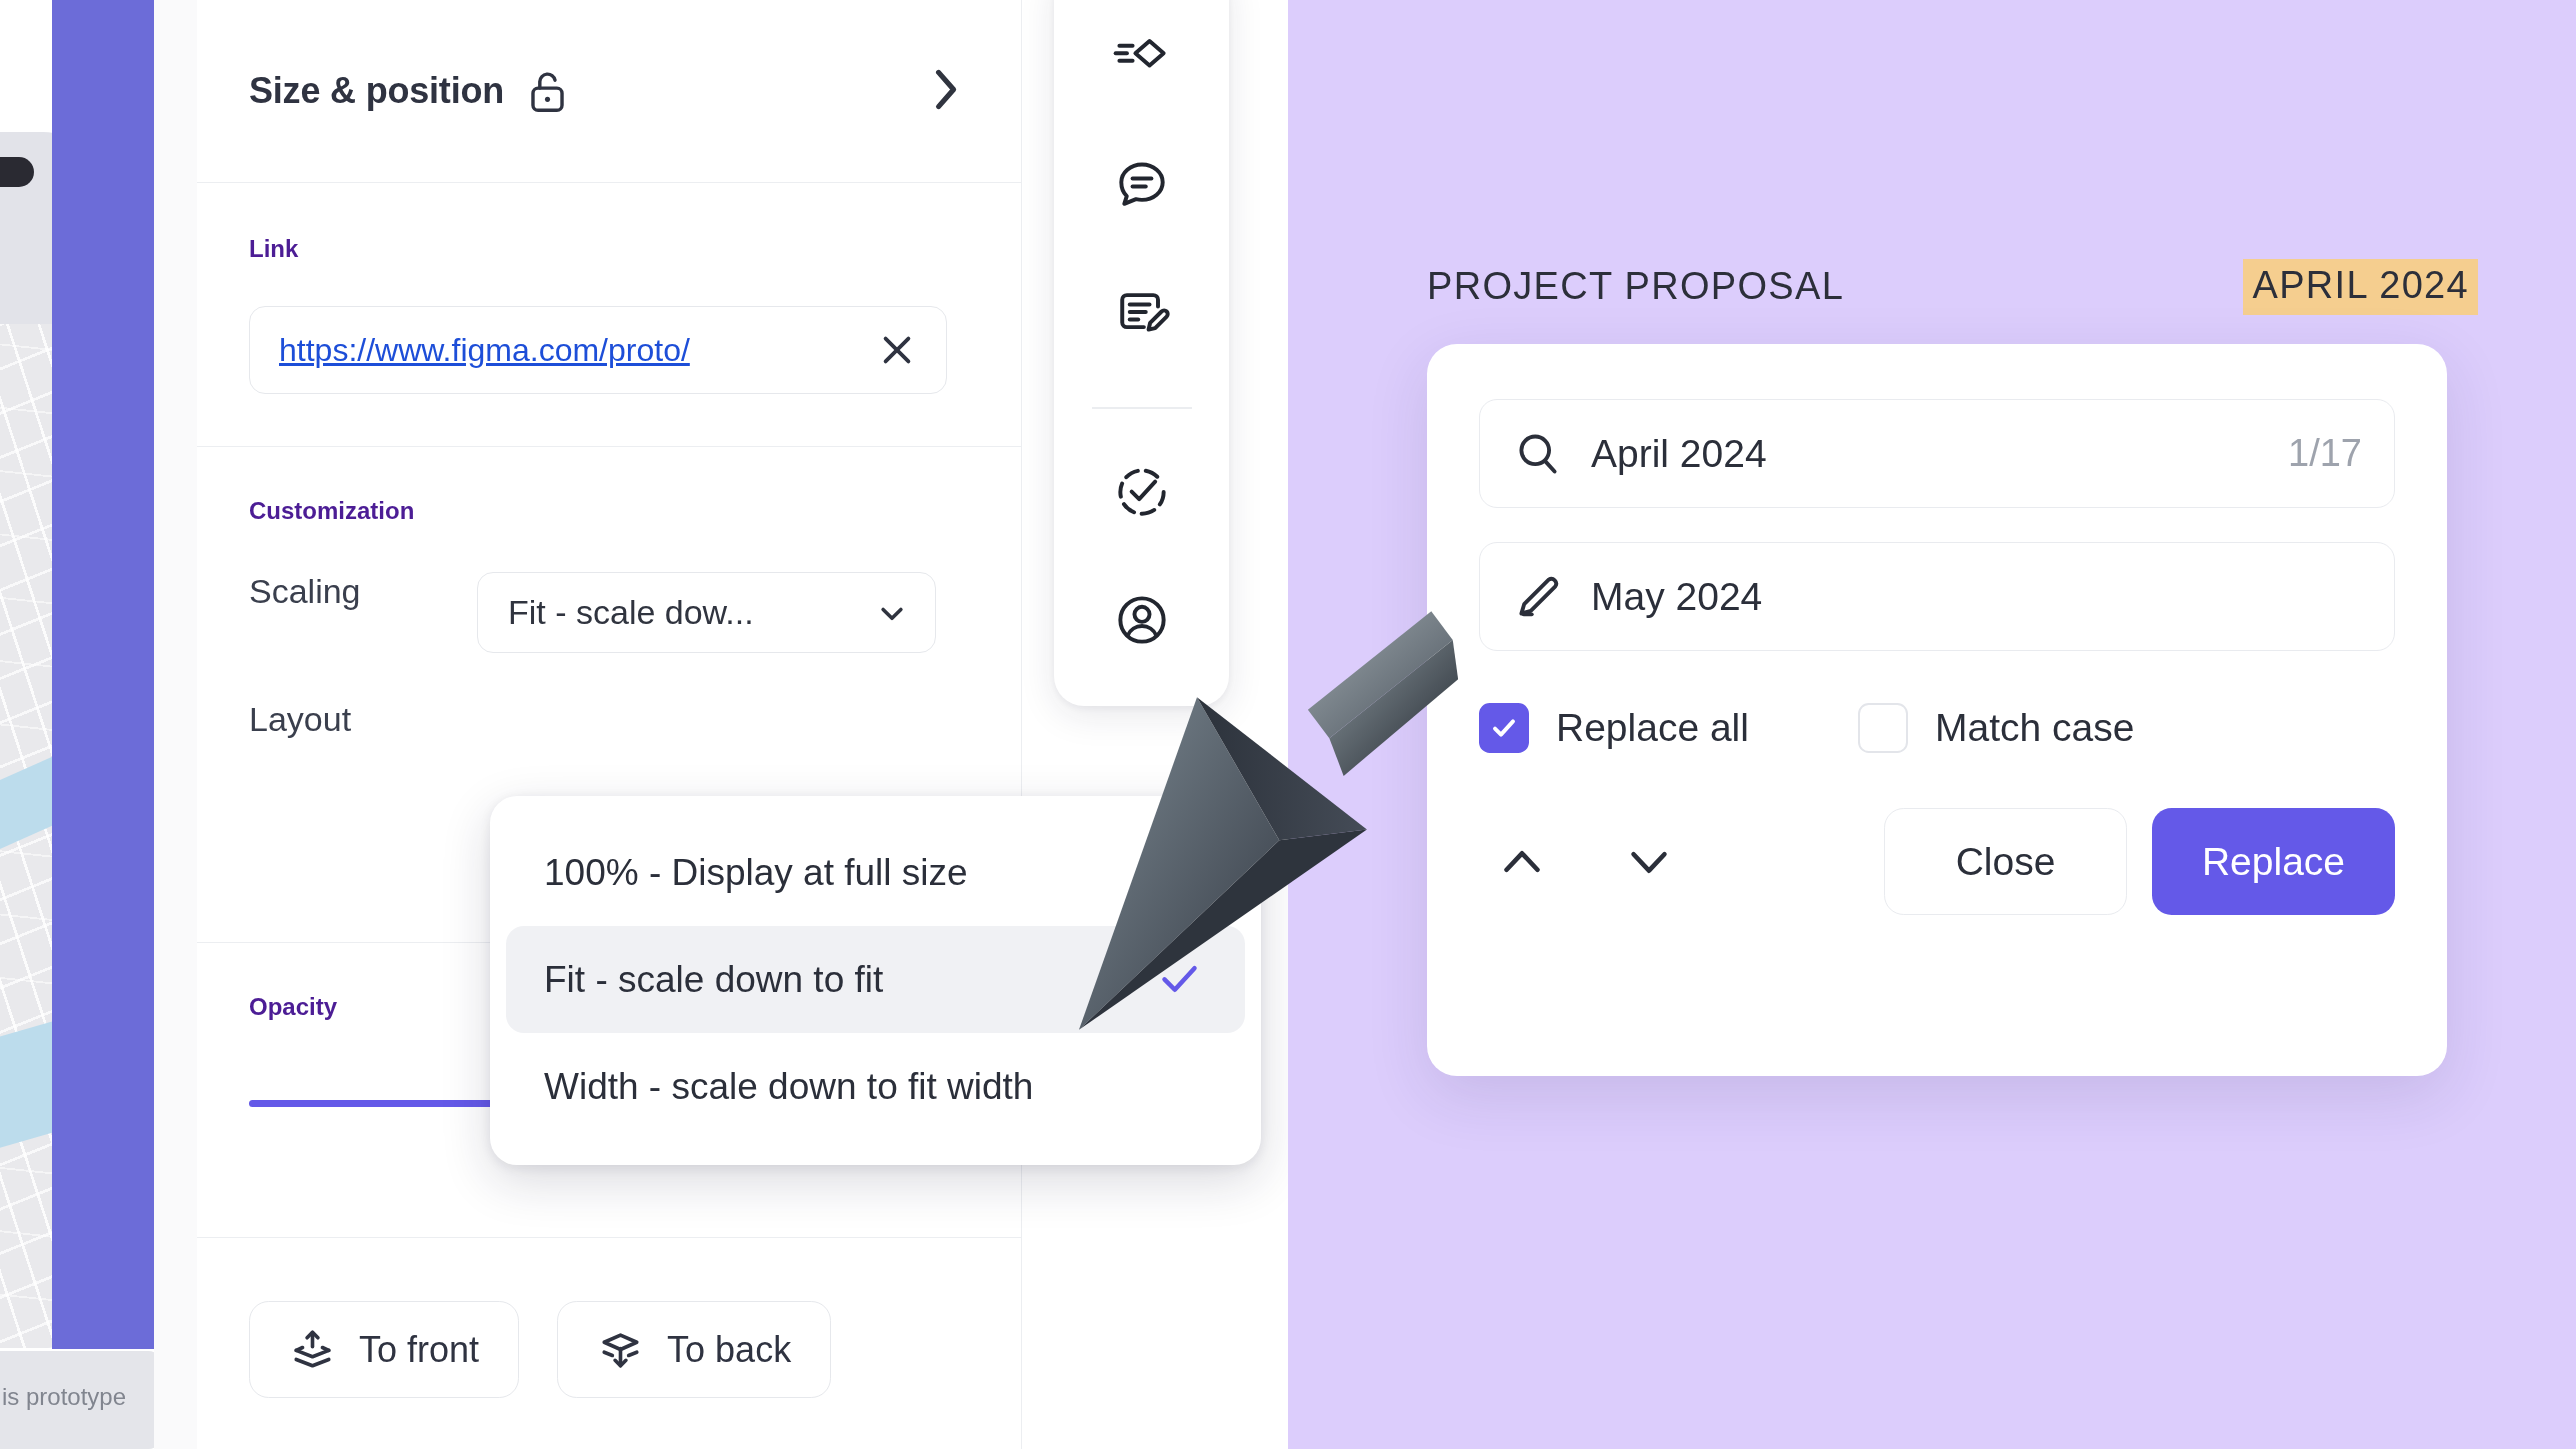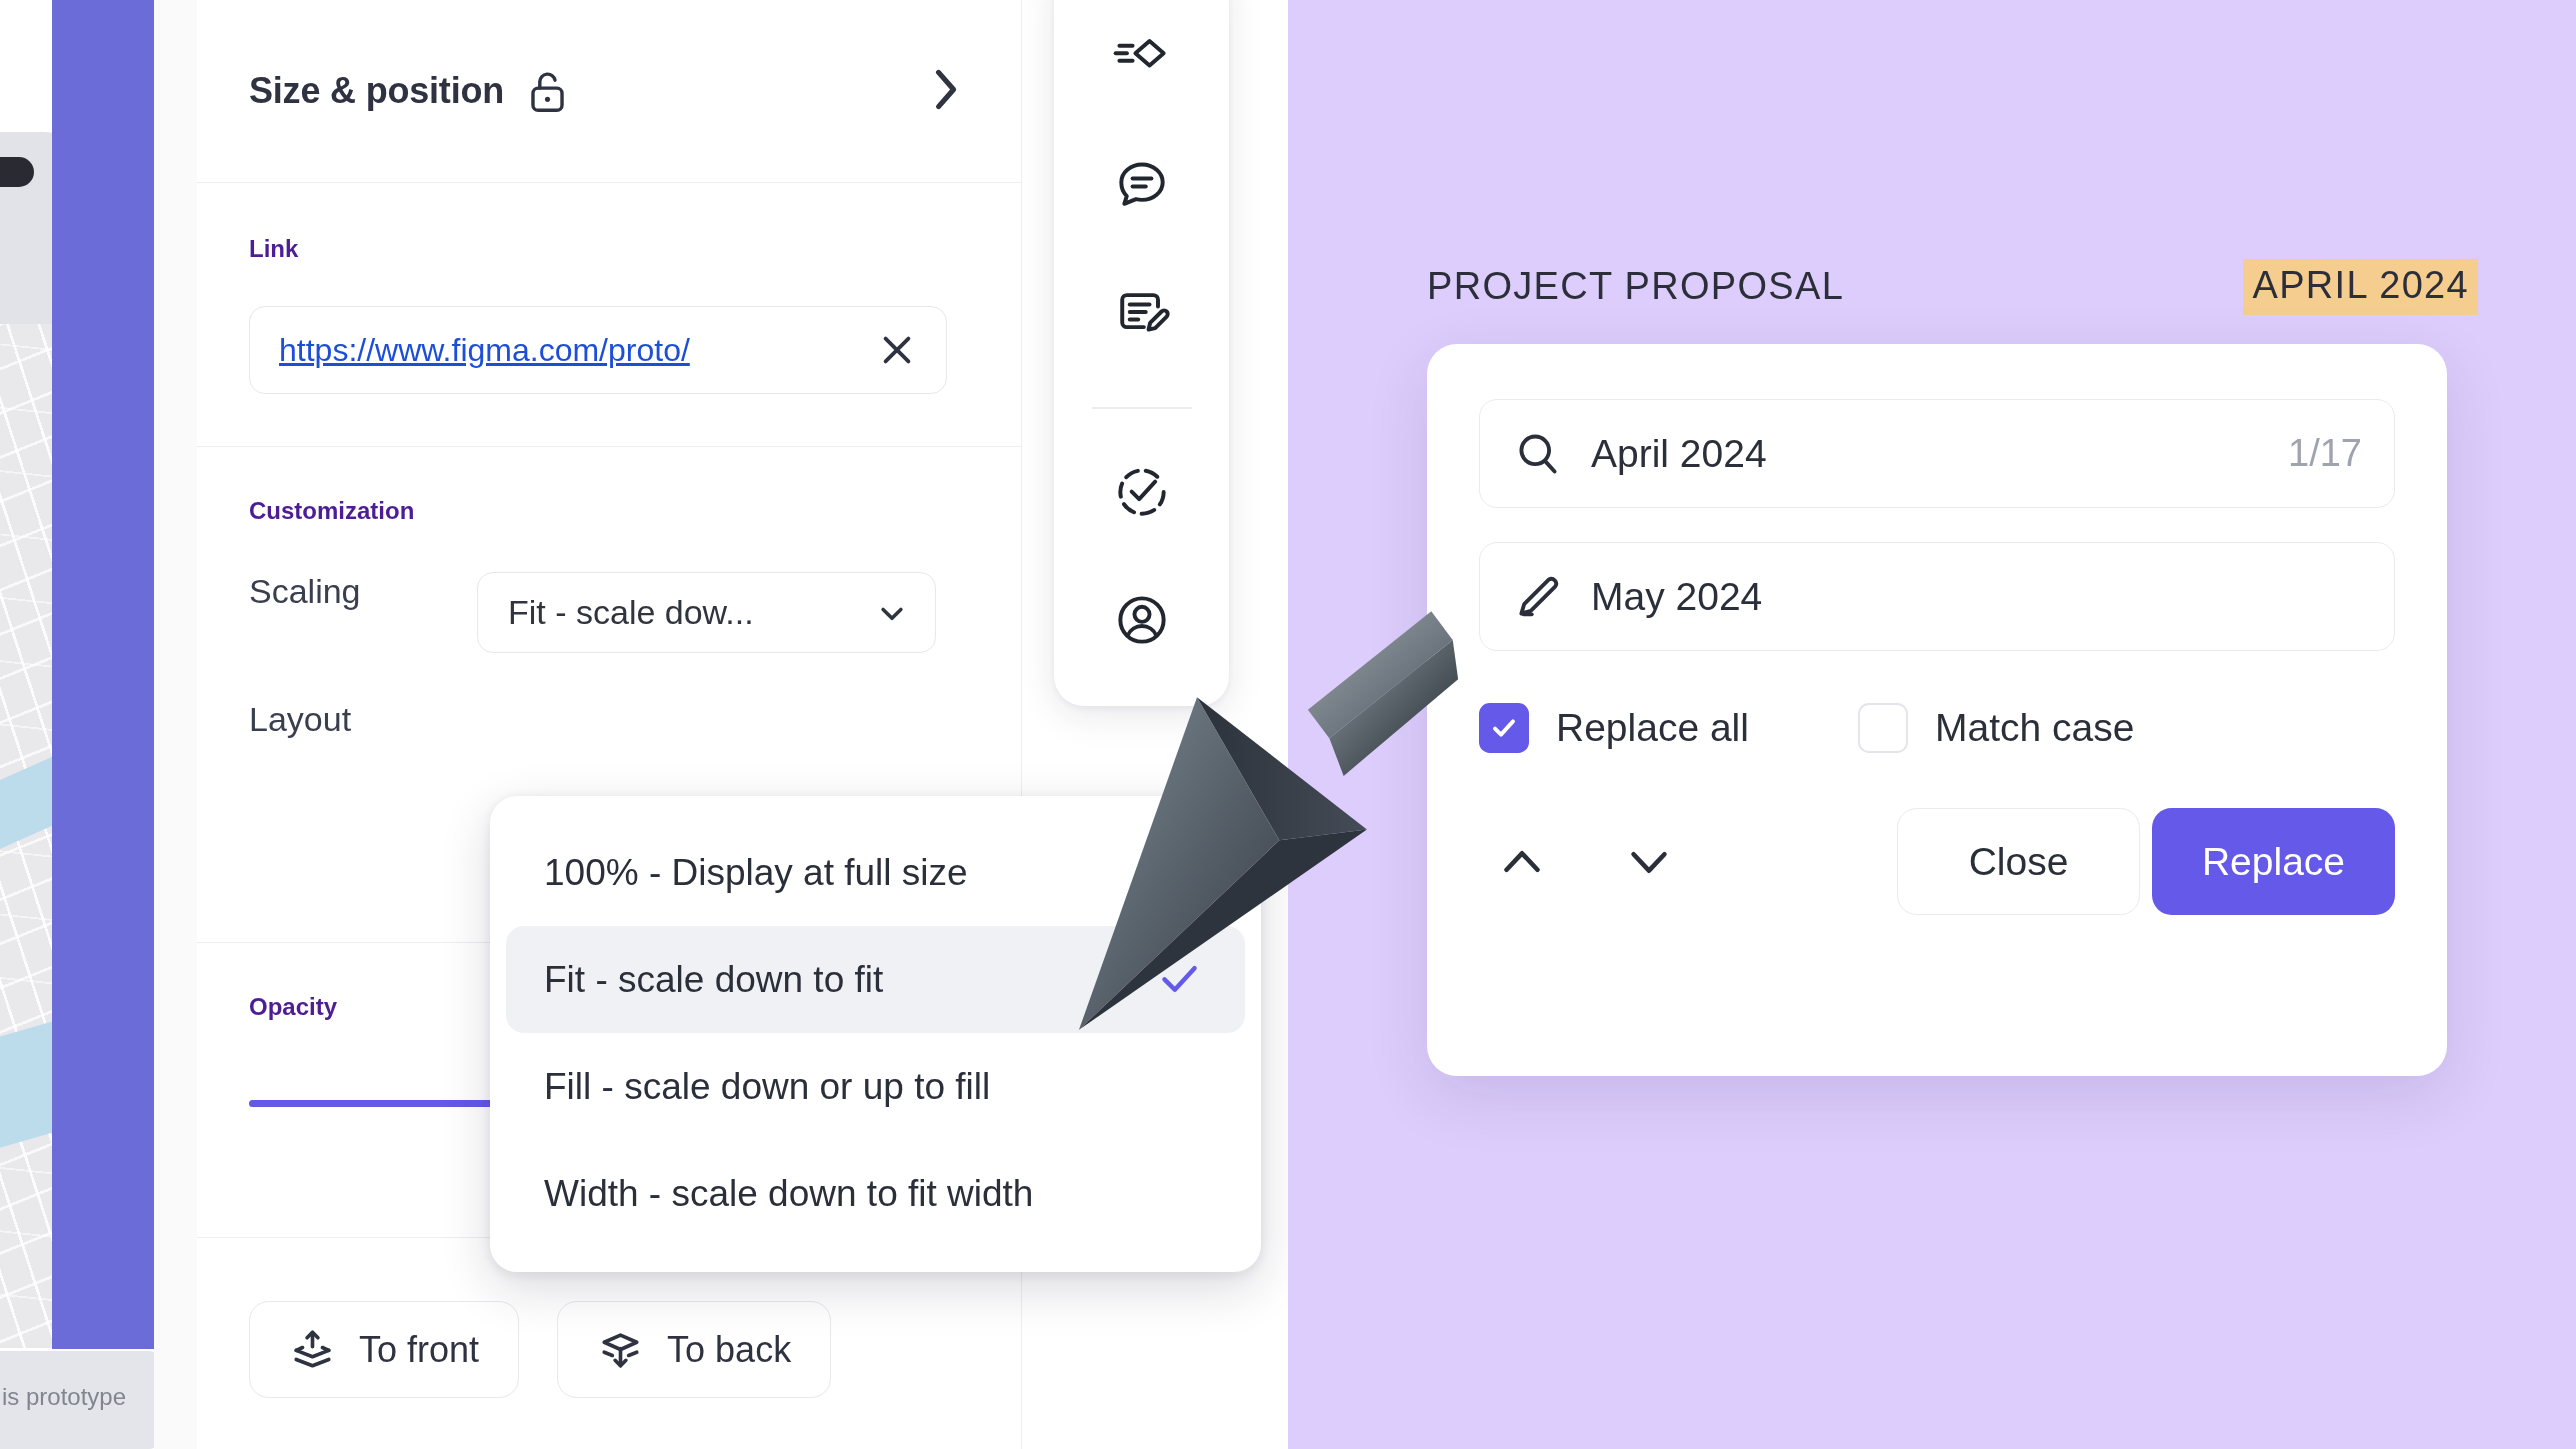--- a/index.html
+++ b/index.html
@@ -160,21 +160,21 @@
   .fr-actions { display:flex; align-items:center; margin-top:55px; }
   .nav-btn { width:86px; height:86px; display:flex; align-items:center; justify-content:center; cursor:pointer; }
   .nav-btn + .nav-btn { margin-left:41px; }
   .spacer { flex:1; }
   .btn-close {
     width:243px; height:107px; border:1.8px solid #e9ebef; border-radius:19.7px; background:#fff;
     display:flex; align-items:center; justify-content:center; cursor:pointer;margin-left:32px;
   }
   .btn-close span { font-size:39px; color:#2b2f3a; }
   .btn-replace {
-    width:243px; height:107px; border-radius:19.7px; background:#6459e8; margin-left:12px;
+    width:243px; height:107px; border-radius:19.7px; background:#6459e8; margin-left:25px;
     display:flex; align-items:center; justify-content:center; cursor:pointer;
   }
   .btn-replace span { font-size:39px; color:#ffffff; }
 
   
   .cursor3d { position:absolute; left:1011px; top:572px; width:465px; height:465px; pointer-events:none; }
 </style>
 </head>
 <body>
 
@@ -324,23 +324,20 @@
     <div class="dd-item">
       <div class="dd-label">100% - Display at full size</div>
     </div>
     <div class="dd-item selected">
       <div class="dd-label">Fit - scale down to fit</div>
       <div class="dd-check">
         <svg width="45" height="45" viewBox="0 0 24 24" fill="none" stroke="#6459e8" stroke-width="2.4" stroke-linecap="round" stroke-linejoin="round">
           <polyline points="4,12.5 9.5,18 20,6.5"></polyline>
         </svg>
       </div>
-    </div>
-    <div class="dd-item">
-      <div class="dd-label">Fill - scale down or up to fill</div>
     </div>
     <div class="dd-item">
       <div class="dd-label">Width - scale down to fit width</div>
     </div>
   </div>
 
   <div class="canvas">
     <div class="doc-header">
       <div class="doc-title">PROJECT PROPOSAL</div>
       <div class="doc-date">APRIL 2024</div>

